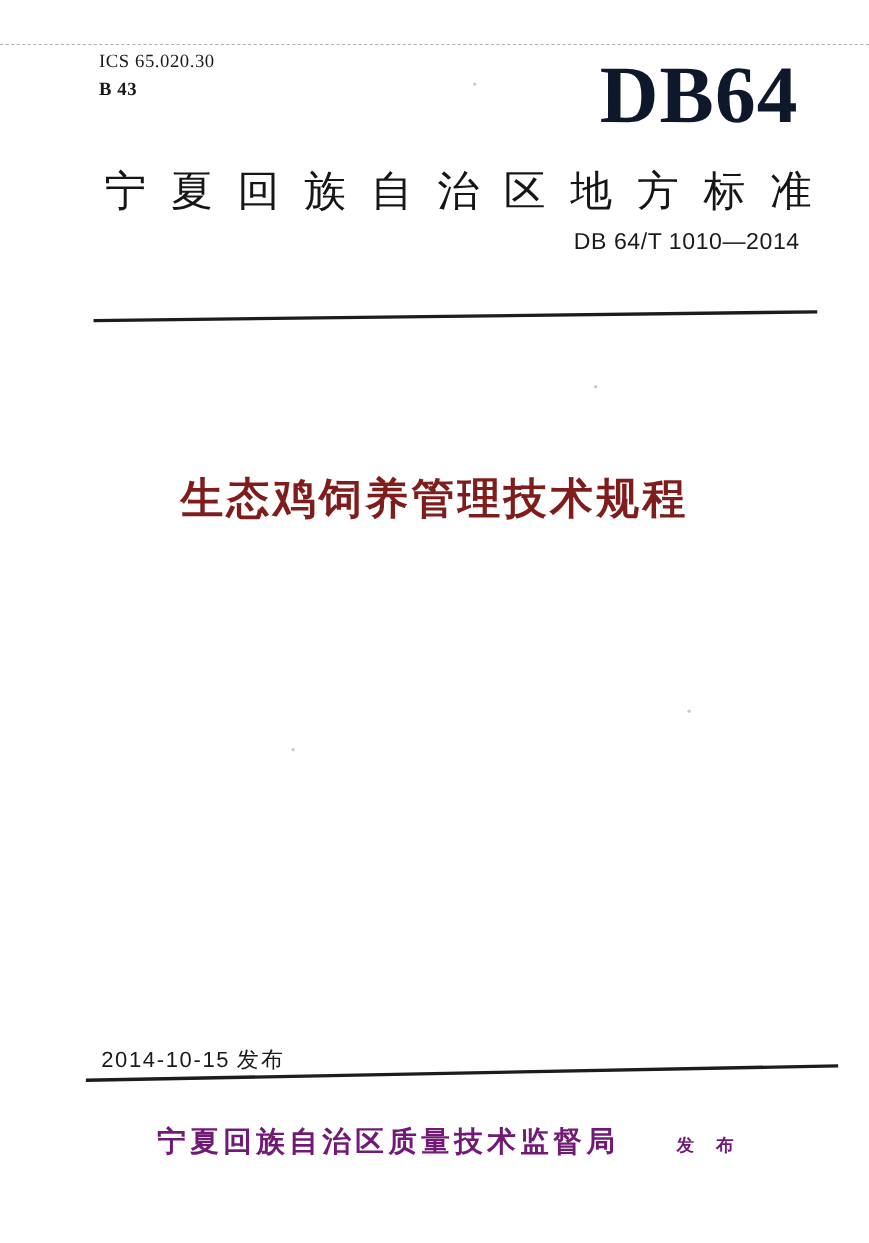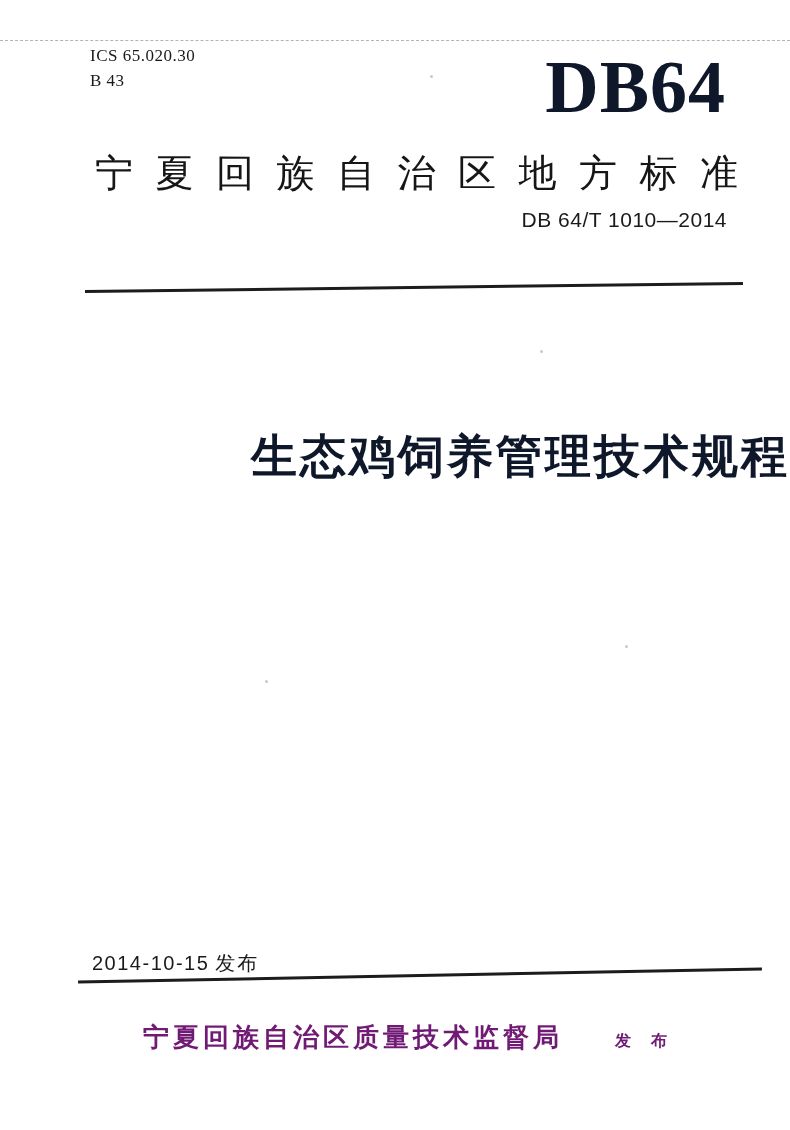--- a/index.html
+++ b/index.html
@@ -26,21 +26,21 @@
   }
 
   .ics-block {
     position: absolute;
     left: 90px; top: 44px;
     font-family: "Liberation Serif", serif;
     font-size: 17px;
     line-height: 1.45;
     letter-spacing: .5px;
   }
-  .ics-block .cls { font-weight: normal; }
+  .ics-block .cls { font-weight: bold; }
 
   .logo {
     position: absolute;
     top: 50px; right: 64px;
     font-family: "Liberation Serif", serif;
     font-weight: bold;
     font-size: 74px;
     line-height: 1;
     letter-spacing: 1px;
     color: #0f172a;
@@ -76,25 +76,25 @@
   }
   .rule-footer {
     left: 78px; top: 974px; width: 684px;
     transform: rotate(-1.1deg);
   }
 
   .doc-title {
     position: absolute;
     left: 0; right: 0;
     top: 426px;
-    text-align: right;
-    font-size: 46px;
+    text-align: center;
+    font-size: 39px;
     font-weight: bold;
     letter-spacing: 3px;
-    color: #0f172a;
+    color: #7f1d1d;
   }
 
   .date-issue {
     position: absolute;
     left: 92px; top: 950px;
     font-size: 20px;
     font-weight: 500;
     letter-spacing: 1.5px;
   }
   .date-impl {

